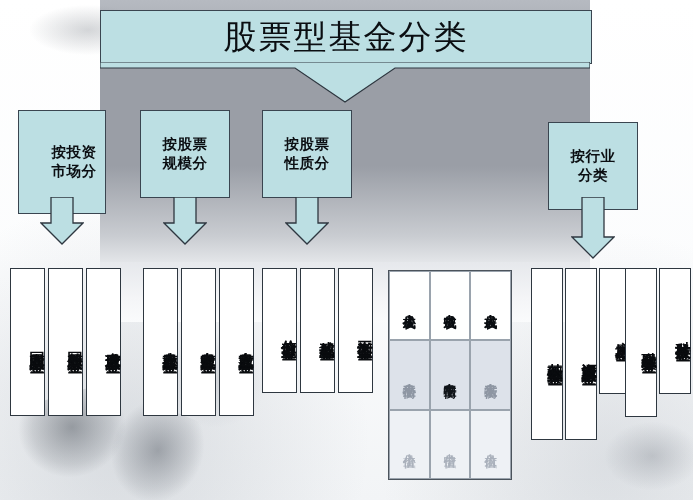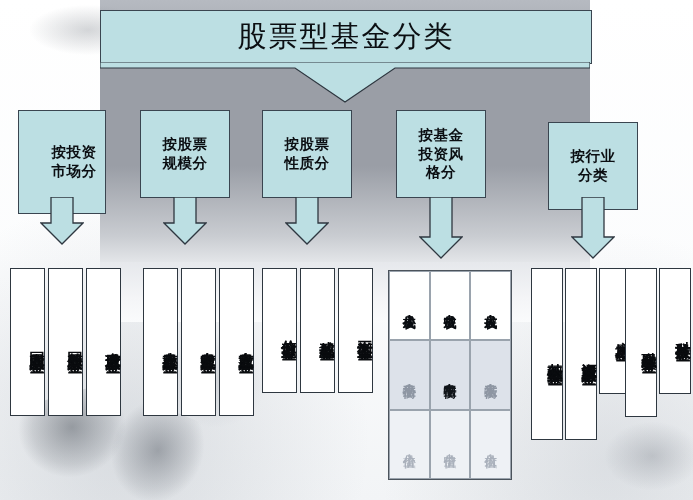--- a/index.html
+++ b/index.html
@@ -35,21 +35,21 @@
   .ink4{left:600px;top:420px;width:95px;height:80px;
     background:radial-gradient(ellipse 70% 60% at 55% 45%, rgba(110,116,126,.30) 0%, rgba(110,116,126,0) 72%);}
   .ink5{left:150px;top:320px;width:130px;height:120px;
     background:radial-gradient(ellipse 55% 55% at 50% 50%, rgba(130,136,146,.22) 0%, rgba(130,136,146,0) 72%);}
 
   
   .title-box{
     position:absolute;left:100px;top:10px;width:490px;height:52px;
     background:#bcdfe3;border:1.5px solid #3a4550;
     display:flex;align-items:center;justify-content:center;
-    font-size:29px;color:#0b0e12;letter-spacing:2px;font-weight:400;
+    font-size:33px;color:#0b0e12;letter-spacing:2px;font-weight:400;
   }
   .chevron{position:absolute;left:100px;top:62px;width:490px;height:48px;}
 
   
   .cat{position:absolute;}
   .cat .box{
     position:absolute;left:0;top:0;
     background:#bcdfe3;border:1.5px solid #3a4550;
     display:flex;flex-direction:column;align-items:center;justify-content:center;
     color:#0b0e12;font-size:14.5px;line-height:1.30;font-weight:700;letter-spacing:.5px;
@@ -128,30 +128,20 @@
   <div class="cat" style="left:262px;top:110px;width:90px;height:135px;">
     <div class="box" style="width:90px;height:88px;">
       <span>按股票</span>
       <span>性质分</span>
     </div>
     <svg class="arrow" style="left:23px;top:87px;width:44px;height:48px;" viewBox="0 0 44 48">
       <polygon points="11,0 33,0 33,26 43,26 22,47 1,26 11,26" fill="#bcdfe3" stroke="#2e3740" stroke-width="1.3"></polygon>
     </svg>
   </div>
 
-  <div class="cat" style="left:396px;top:110px;width:90px;height:150px;">
-    <div class="box" style="width:90px;height:88px;">
-      <span>按基金</span>
-      <span>投资风</span>
-      <span>格分</span>
-    </div>
-    <svg class="arrow" style="left:23px;top:87px;width:44px;height:62px;" viewBox="0 0 44 62">
-      <polygon points="11,0 33,0 33,40 43,40 22,61 1,40 11,40" fill="#bcdfe3" stroke="#2e3740" stroke-width="1.3"></polygon>
-    </svg>
-  </div>
 
   <div class="cat" style="left:548px;top:110px;width:90px;height:150px;">
     <div class="box" style="width:90px;height:88px;margin-top:12px;">
       <span>按行业</span>
       <span>分类</span>
     </div>
     <svg class="arrow" style="left:23px;top:87px;width:44px;height:62px;" viewBox="0 0 44 62">
       <polygon points="11,0 33,0 33,40 43,40 22,61 1,40 11,40" fill="#bcdfe3" stroke="#2e3740" stroke-width="1.3"></polygon>
     </svg>
   </div>

